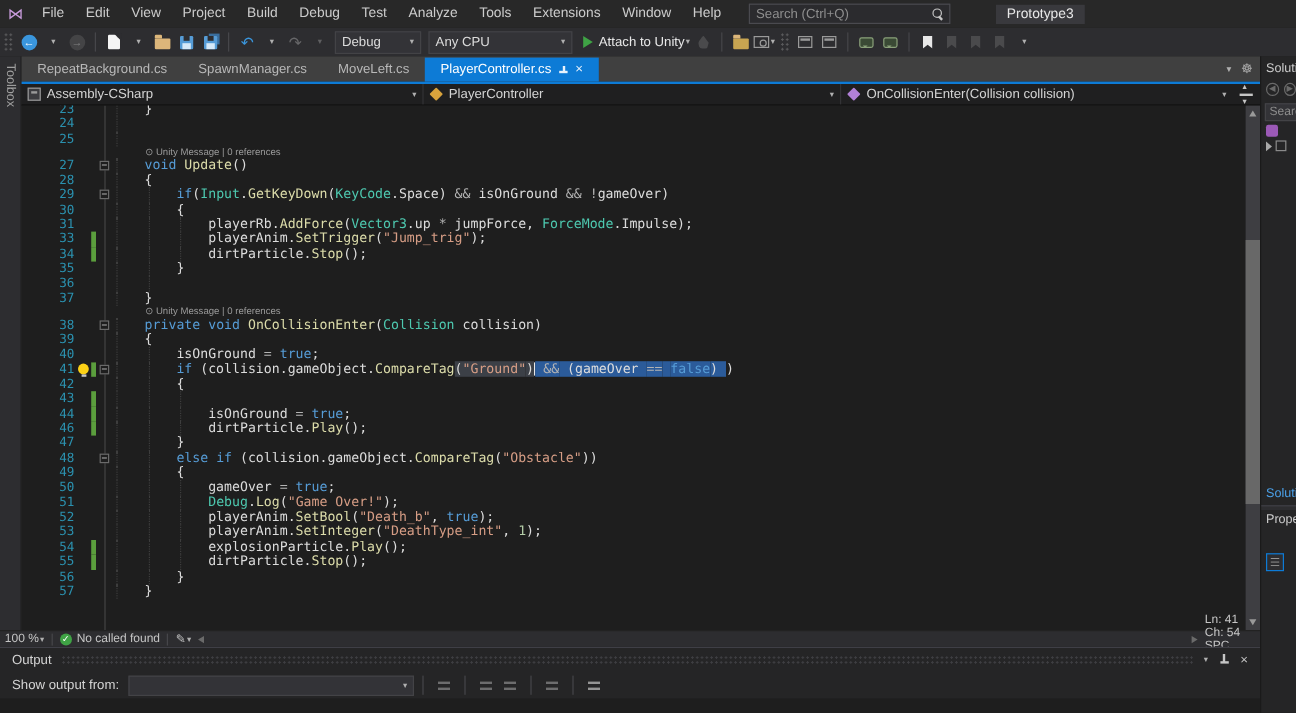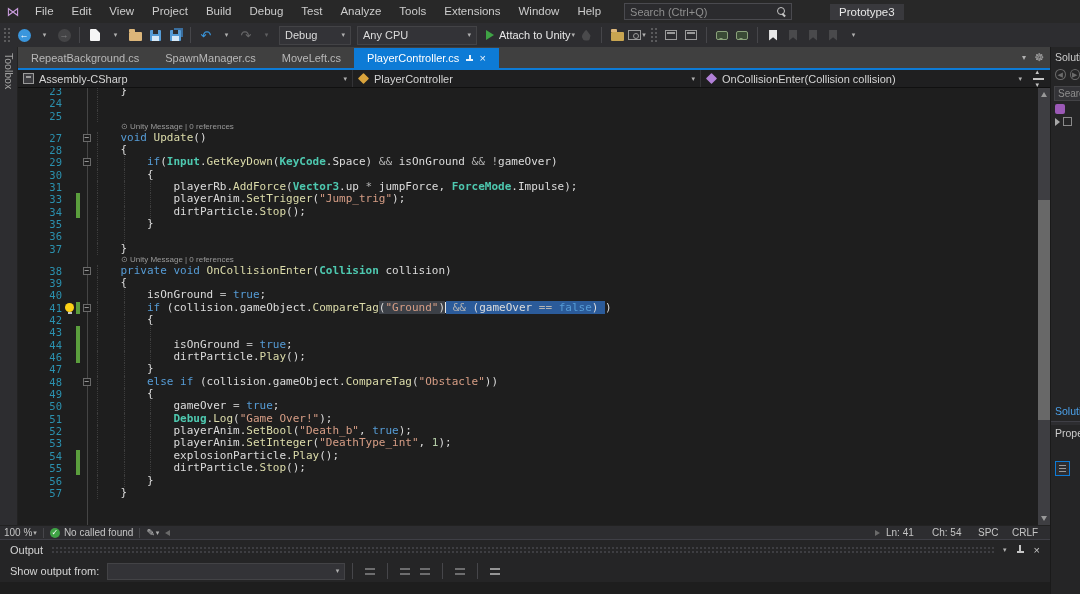--- a/index.html
+++ b/index.html
@@ -105,21 +105,21 @@
   .crow .bulbc { width:12px; flex:none; position:relative; }
   .crow .barc { width:6px; flex:none; position:relative; }
   .crow .barc .chbar { position:absolute; left:0; top:0; width:3.5px; height:100%; background:#5b9e3d; }
   .crow .foldc { width:12px; flex:none; position:relative; }
   .foldbox { position:absolute; left:1px; top:2px; width:8px; height:8px; border:1px solid #6a6a6a;
     background:#1e1e1e; color:#c5c5c5; font-size:8px; line-height:6px; text-align:center; }
   .crow .codec { flex:1; position:relative; white-space:pre; font-size:11px; line-height:12.35px; color:#dcdcdc; }
   .guide { position:absolute; top:0; height:100%; width:0; border-left:1px dotted #3d3d3d; }
   .lensrow { height:9.6px; }
   .lensrow .codec { font-size:8px; line-height:9.6px; color:#9a9a9a; font-family:"Liberation Sans", sans-serif; padding-left:27px; }
-  .tk-k { color:#569cd6; } .tk-t { color:#4ec9b0;font-weight:bold; } .tk-m { color:#dcdcaa; }
+  .tk-k { color:#569cd6; } .tk-t { color:#4ec9b0; } .tk-m { color:#dcdcaa; }
   .tk-s { color:#d69d85; } .tk-c { color:#57a64a; } .tk-o { color:#b4b4b4; }
   .tk-n1 { color:#b5cea8; } .tk-p { color:#dcdcdc; }
   .tk-rp { color:#dcdcdc; background:#3c4047; } .tk-rs { color:#d69d85; background:#3c4047; }
   .selbg { background:#2b5b9a; }
   .caret { display:inline-block; width:0; height:11px; border-left:1.2px solid #e8e8e8; vertical-align:-2px; }
   .bulb { position:absolute; left:1px; top:1.5px; width:9px; height:9px; background:#fcd116; border-radius:50%; }
   .bulb::after { content:""; position:absolute; left:2.5px; bottom:-2px; width:4px; height:2.5px; background:#c5c5c5; }
   
   #vscroll { position:absolute; top:88px; left:1038px; width:12px; height:437px; background:#3e3e42; }
   #vscroll .thumb { position:absolute; left:0; top:112px; width:12px; height:220px; background:#686868; }
@@ -129,21 +129,21 @@
   
   #estatus { position:absolute; top:525px; left:0; width:1050px; height:14px; background:#2d2d30;
     display:flex; align-items:center; color:#c5c5c5; font-size:10px; border-top:1px solid #222; }
   #estatus .sep { width:1px; height:10px; background:#46464a; margin:0 6px; }
   .checkcirc { width:10px; height:10px; border-radius:50%; background:#3fa345; color:#fff; font-size:8px;
     line-height:10px; text-align:center; margin-right:4px; }
   #hscroll-track { flex:1; height:14px; position:relative; margin:0 4px; }
   .harrow { position:absolute; top:4.5px; width:0; height:0; border-top:3.5px solid transparent; border-bottom:3.5px solid transparent; }
   .harrow.left { left:2px; border-right:5px solid #6a6a6a; }
   .harrow.right { right:2px; border-left:5px solid #6a6a6a; }
-  #lninfo { display:flex; gap:0; }
+  #lninfo { display:flex; gap:0;flex-direction:column; }
   #lninfo span { display:inline-block; min-width:46px; }
   
   #output { position:absolute; top:539px; left:0; width:1050px; height:55px; background:#252526; border-top:1px solid #3f3f46; }
   #output-title { height:20px; display:flex; align-items:center; color:#d4d4d4; font-size:11px; padding:0 10px; }
   #output-title .dots { flex:1; height:8px; margin:0 8px;
     background-image:radial-gradient(#3e3e42 1px, transparent 1px); background-size:4px 4px; }
   #output-title .wicons { display:flex; align-items:center; gap:10px; color:#c5c5c5; }
   .wpin { width:7px; height:10px; position:relative; }
   .wpin::before { content:""; position:absolute; left:2.5px; top:0; width:2px; height:7px; background:#c5c5c5; }
   .wpin::after { content:""; position:absolute; left:0; top:6px; width:7px; height:1.5px; background:#c5c5c5; }

